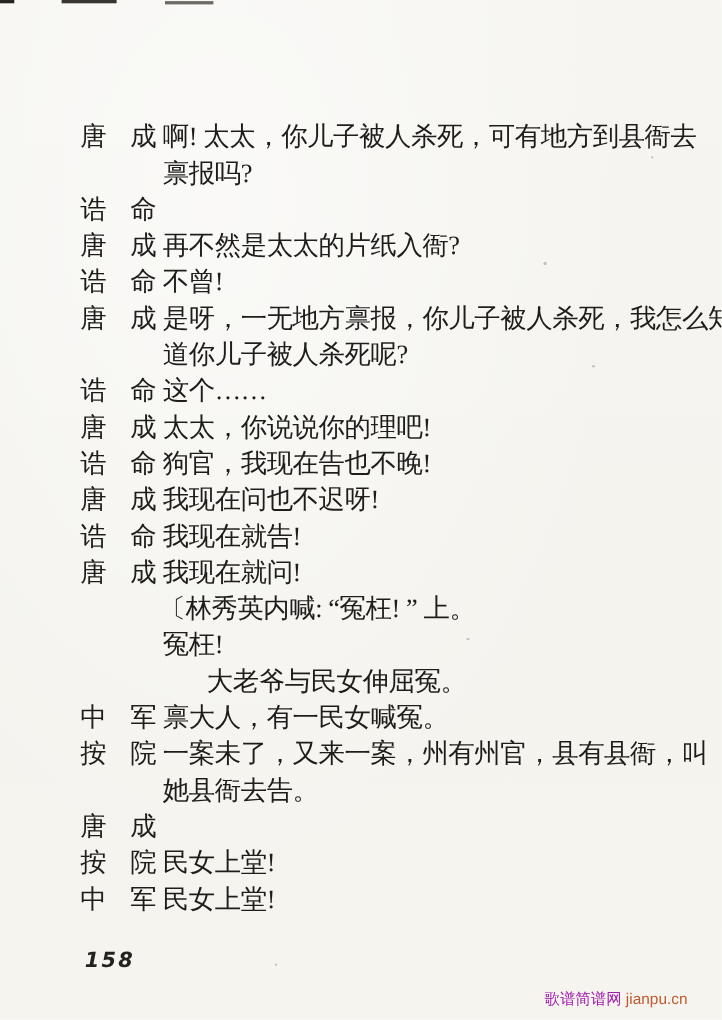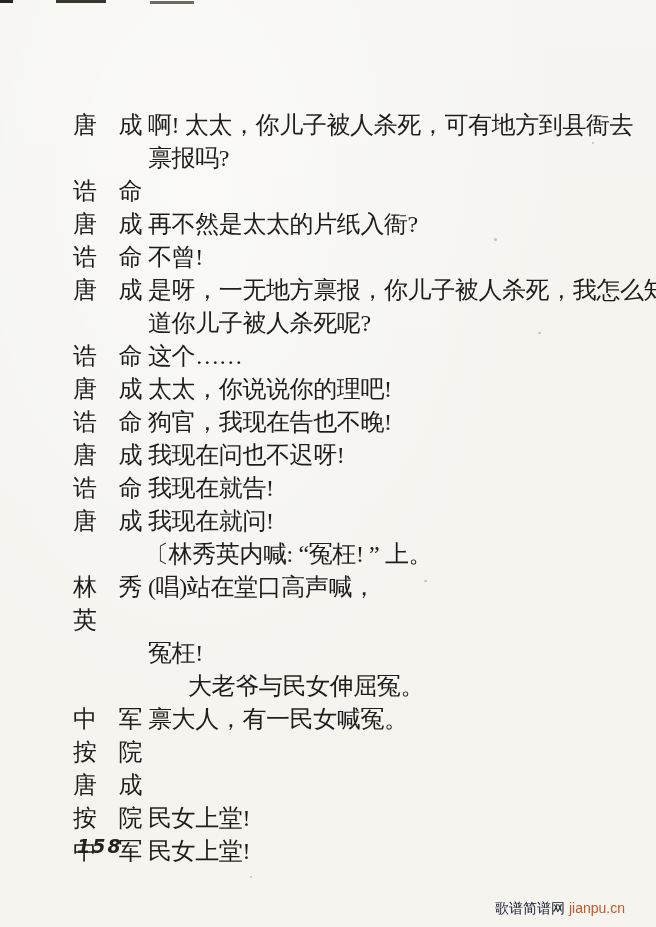--- a/index.html
+++ b/index.html
@@ -54,37 +54,37 @@
   }
   .text { flex: 1; }
   .tline { white-space: nowrap; }
   .stage-line       { padding-left: 72px;  white-space: nowrap; }
   .cont-line        { padding-left: 75px;  white-space: nowrap; }
   .verse-line       { padding-left: 115px; white-space: nowrap; }
 
   .page-number {
     position: absolute;
     left: 77px;
-    top: 835px;
+    top: 862px;
     font-family: "DejaVu Sans", sans-serif;
     font-weight: 700;
     font-style: italic;
     font-size: 19px;
     letter-spacing: 2px;
     color: #23221f;
   }
   .watermark {
     position: absolute;
     right: 31px;
     top: 900px;
     font-family: "Liberation Sans", "DejaVu Sans", sans-serif;
     font-size: 14px;
     white-space: nowrap;
   }
-  .wm-name { color: #0f172a; }
+  .wm-name { color: #a21caf; }
   .wm-url  { color: #c05a2e; }
 </style>
 </head>
 <body>
 
 <div class="top-dash dash-1"></div>
 <div class="top-dash dash-2"></div>
 <div class="top-dash dash-3"></div>
 
 <div class="speck" style="left:494px;top:238px;width:3px;height:3px;"></div>
@@ -166,40 +166,38 @@
 
   <div class="row">
     <span class="speaker">唐成</span>
     <div class="text">
       <div class="tline">我现在就问!</div>
     </div>
   </div>
 
   <div class="stage-line">〔林秀英内喊: “冤枉! ” 上。</div>
 
-  <div class="row">
-    <span class="speaker">林秀英</span>
-    <div class="text">
-      <div class="tline">(唱)站在堂口高声喊，</div>
-    </div>
-  </div>
 
   <div class="cont-line">冤枉!</div>
 
   <div class="verse-line">大老爷与民女伸屈冤。</div>
 
   <div class="row">
     <span class="speaker">中军</span>
     <div class="text">
       <div class="tline">禀大人，有一民女喊冤。</div>
     </div>
   </div>
 
   <div class="row">
     <span class="speaker">按院</span>
+    <div class="text">
+      <div class="tline">一案未了，又来一案，州有州官，县有县衙，叫</div>
+      <div class="tline">她县衙去告。</div>
+    </div>
   </div>
 
   <div class="row">
     <span class="speaker">唐成</span>
   </div>
 
   <div class="row">
     <span class="speaker">按院</span>
     <div class="text">
       <div class="tline">民女上堂!</div>

